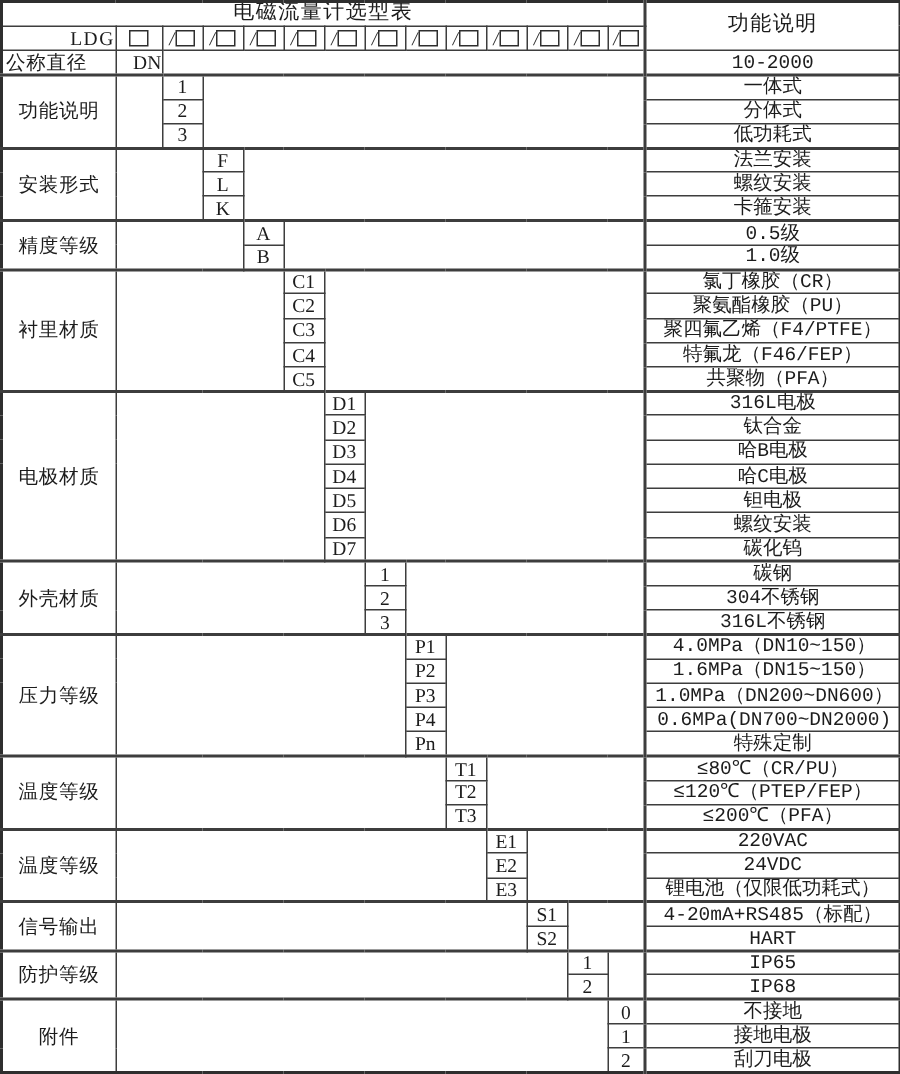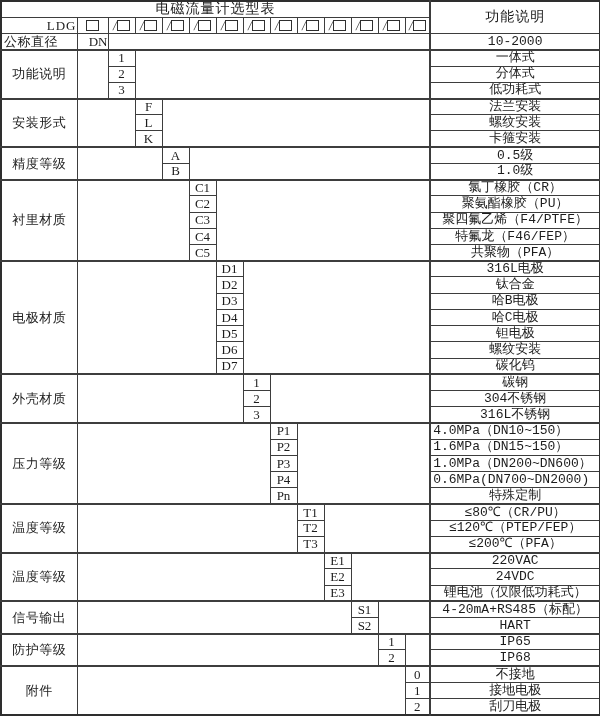--- a/index.html
+++ b/index.html
@@ -11,21 +11,21 @@
      vertical-align:middle;overflow:hidden;white-space:nowrap;line-height:1.05;}
   tr{height:16px;}
   tr.st td{border-top-width:2px;}
   td.desc{border-left-width:2px;font-family:Liberation Mono, monospace;}
   td.title{font-size:14px;letter-spacing:1px;}
   td.rhead{font-size:14px;border-left-width:2px;letter-spacing:1px;margin-top:40px;}
   td.model{text-align:right;padding-left:11px;letter-spacing:1px;}
   td.dnlab{text-align:left;padding-left:2px;}
   td.dncode{text-align:right;padding-left:3px;}
   td.lbl{letter-spacing:0.5px;}
-  td.left{text-align:left;padding-left:2px;margin-left:48px;}
+  td.left{text-align:center;padding-left:2px;margin-left:48px;}
   .boxwrap{display:flex;align-items:center;justify-content:center;height:100%;}
   .cbox{display:inline-block;width:13px;height:11px;border:1px solid #2e2e2e;
         box-sizing:border-box;background:#fff;}
   .slash{display:inline-block;font-size:13px;margin-right:1px;transform:skewX(-8deg);}
 </style>
 </head>
 <body>
 
 <div class="page">
 <table class="sel">

